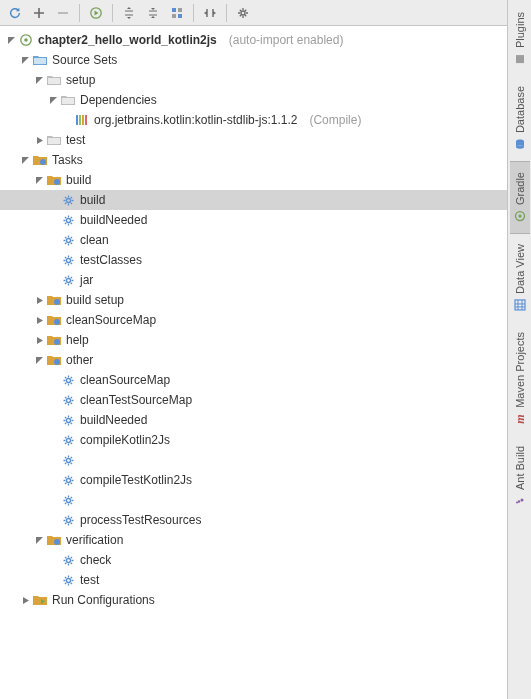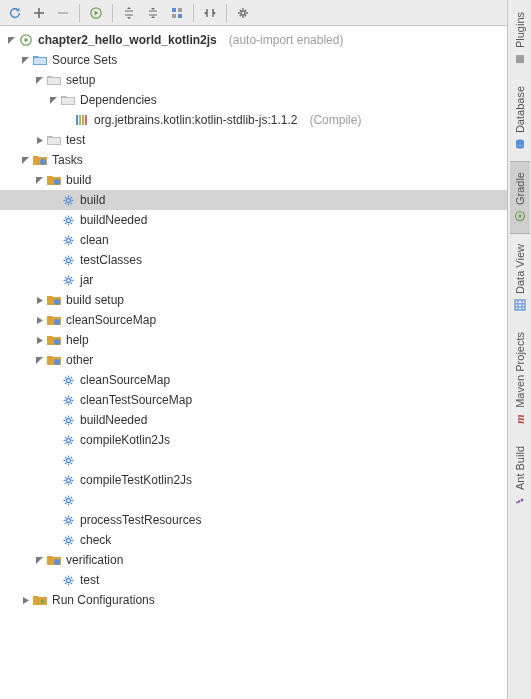--- a/index.html
+++ b/index.html
@@ -401,43 +401,43 @@
           <span class="ic gear">
             <svg width="13" height="13" viewBox="0 0 13 13">
               <circle cx="6.5" cy="6.5" r="2" fill="none" stroke="currentColor" stroke-width="1.3"></circle>
               <path stroke="currentColor" stroke-width="1.3" d="M6.5 1.5v2M6.5 9.5v2M1.5 6.5h2M9.5 6.5h2M3 3l1.4 1.4M8.6 8.6L10 10M10 3L8.6 4.4M4.4 8.6L3 10"></path>
             </svg>
           </span>
           <span class="lbl">processTestResources</span>
         </div>
 
       <div class="row">
-          <span class="indent" style="width:60px"></span>
-          <span class="ic gear">
-            <svg width="13" height="13" viewBox="0 0 13 13">
-              <circle cx="6.5" cy="6.5" r="2" fill="none" stroke="currentColor" stroke-width="1.3"></circle>
-              <path stroke="currentColor" stroke-width="1.3" d="M6.5 1.5v2M6.5 9.5v2M1.5 6.5h2M9.5 6.5h2M3 3l1.4 1.4M8.6 8.6L10 10M10 3L8.6 4.4M4.4 8.6L3 10"></path>
-            </svg>
-          </span>
-          <span class="lbl">check</span>
-        </div>
-      <div class="row">
           <span class="indent" style="width:32px"></span>
           <span class="tw">
             <svg width="9" height="9" viewBox="0 0 9 9">
               <path fill="#7a7a7a" d="M1 1h7L1 8z"></path>
             </svg>
           </span>
           <span class="ic">
             <svg width="14" height="12" viewBox="0 0 14 12">
               <path fill="#d9a23b" d="M0 2h5l1 1h8v8H0z"></path>
               <circle cx="10" cy="8" r="3" fill="#5a8fd6"></circle>
             </svg>
           </span>
           <span class="lbl">verification</span>
+        </div>
+      <div class="row">
+          <span class="indent" style="width:60px"></span>
+          <span class="ic gear">
+            <svg width="13" height="13" viewBox="0 0 13 13">
+              <circle cx="6.5" cy="6.5" r="2" fill="none" stroke="currentColor" stroke-width="1.3"></circle>
+              <path stroke="currentColor" stroke-width="1.3" d="M6.5 1.5v2M6.5 9.5v2M1.5 6.5h2M9.5 6.5h2M3 3l1.4 1.4M8.6 8.6L10 10M10 3L8.6 4.4M4.4 8.6L3 10"></path>
+            </svg>
+          </span>
+          <span class="lbl">check</span>
         </div>
       <div class="row">
           <span class="indent" style="width:60px"></span>
           <span class="ic gear">
             <svg width="13" height="13" viewBox="0 0 13 13">
               <circle cx="6.5" cy="6.5" r="2" fill="none" stroke="currentColor" stroke-width="1.3"></circle>
               <path stroke="currentColor" stroke-width="1.3" d="M6.5 1.5v2M6.5 9.5v2M1.5 6.5h2M9.5 6.5h2M3 3l1.4 1.4M8.6 8.6L10 10M10 3L8.6 4.4M4.4 8.6L3 10"></path>
             </svg>
           </span>
           <span class="lbl">test</span>

